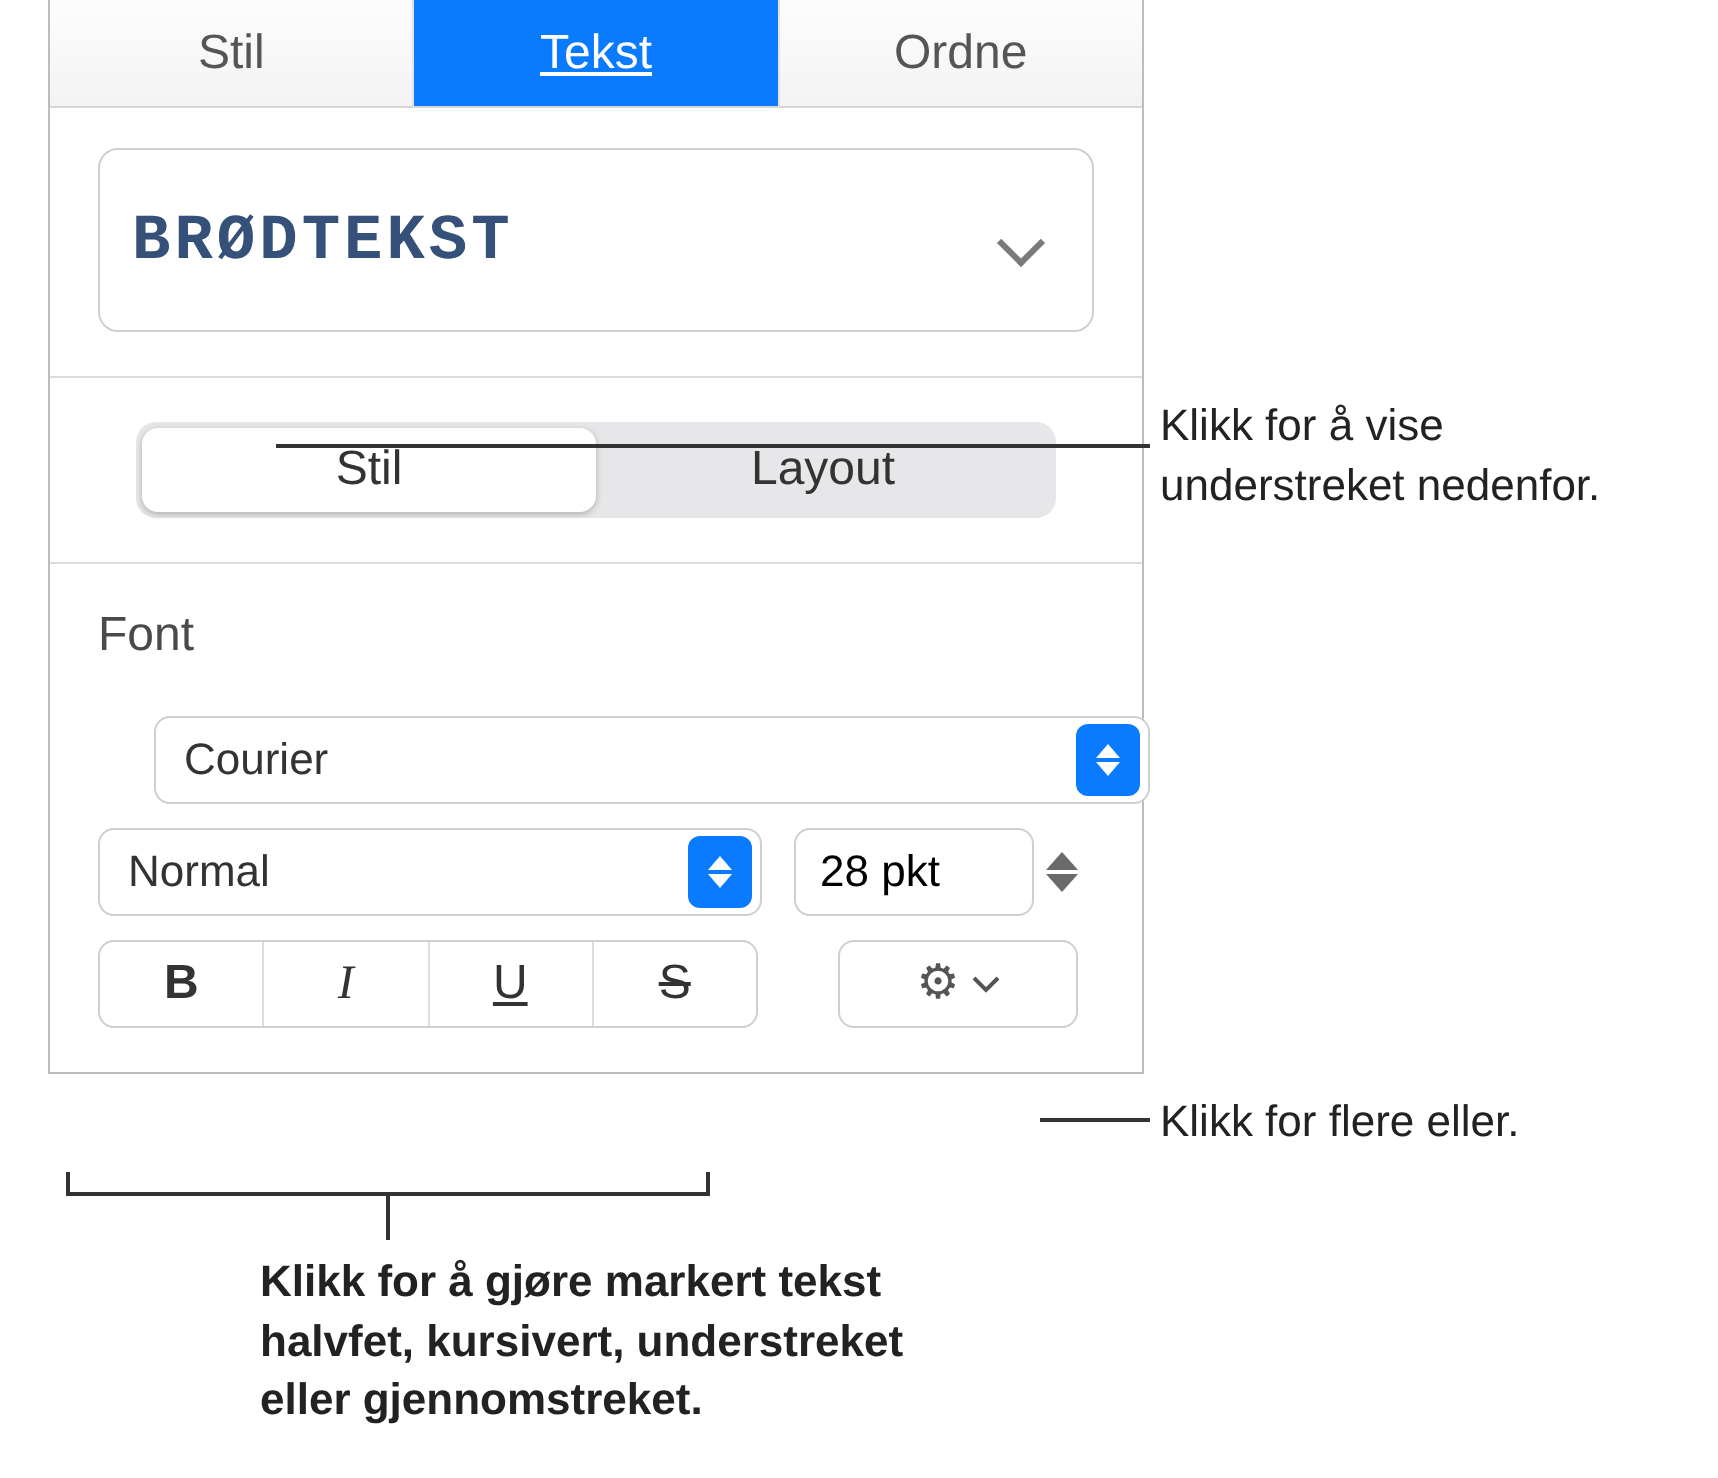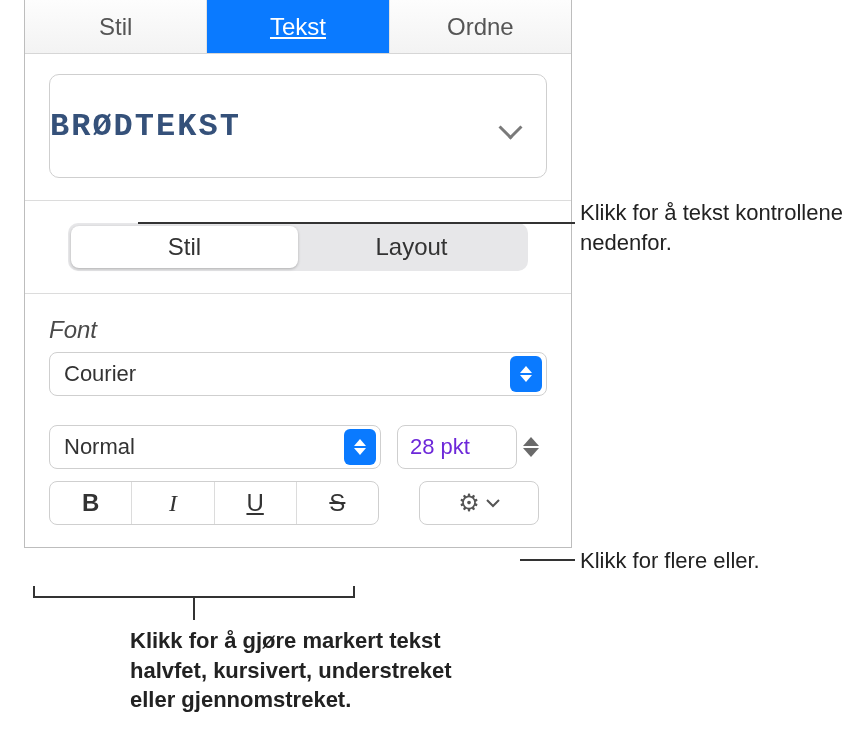--- a/index.html
+++ b/index.html
@@ -39,28 +39,28 @@
   .tab + .tab { border-left: 1px solid #e2e2e2; }
   .tab.active {
     background: #0a7aff;
     color: #fff;
     font-weight: 500;
     text-decoration: underline;
   }
   .body { padding: 20px 24px 22px 24px; }
   .style-popup {
     width: 100%;
-    height: 104px;
+    height: 92px;
     border: 1px solid #cfcfcf;
     border-radius: 10px;
     background: #fff;
     display: flex;
     align-items: center;
     justify-content: space-between;
-    padding: 0 24px 0 0;
+    padding: 0 24px 0 16px;
     cursor: pointer;
   }
   .style-popup .label {
     font-family: "Courier New", Courier, monospace;
     font-weight: 700;
     font-size: 32px;
     letter-spacing: 2px;
     color: #35517a;
   }
   .chev-down {
@@ -95,22 +95,21 @@
     cursor: pointer;
   }
   .seg.active {
     background: #fff;
     box-shadow: 0 1px 3px rgba(0,0,0,.25);
     font-weight: 400;
   }
   .section-label {
     font-size: 24px;
     color: #4a4a4a;
-    margin-bottom: 8px;
-    font-style: italic;
+    margin-bottom: 26px;
   }
   .select {
     height: 44px;
     border: 1px solid #cfcfcf;
     border-radius: 8px;
     background: #fff;
     display: flex;
     align-items: center;
     padding: 0 4px 0 14px;
     font-size: 22px;
@@ -127,31 +126,31 @@
     gap: 2px;
   }
   .stepper-arrows .tri-up, .stepper-arrows .tri-dn {
     width: 0; height: 0;
     border-left: 6px solid transparent;
     border-right: 6px solid transparent;
   }
   .stepper-arrows .tri-up { border-bottom: 7px solid #fff; }
   .stepper-arrows .tri-dn { border-top: 7px solid #fff; }
   .row { display: flex; gap: 16px; align-items: center; }
-  .row2 { margin-top: 29px; }
+  .row2 { margin-top: 12px; }
   .size-box {
     width: 150px; height: 44px;
     display: flex; align-items: center; gap: 6px;
   }
   .size-input {
     flex: 1; height: 44px;
     border: 1px solid #cfcfcf; border-radius: 8px;
     background: #fff;
     display: flex; align-items: center; padding: 0 12px;
-    font-size: 22px; color: #6d28d9;
+    font-size: 22px; color: #000000;
   }
   .size-stepper {
     width: 24px; height: 44px;
     display: flex; flex-direction: column; justify-content: center; gap: 2px;
     cursor: pointer;
   }
   .size-stepper .s-up, .size-stepper .s-dn {
     width: 0; height: 0;
     border-left: 8px solid transparent;
     border-right: 8px solid transparent;
@@ -241,21 +240,21 @@
         </div>
       <div class="seg">
           <span>Layout</span>
         </div>
     </div>
 
     <div class="hr"></div>
 
     <div class="section-label">Font</div>
 
-    <div class="select" style="width:100%;">
+    <div class="select" style="width:100%;margin-left:28px;">
       <span class="val">Courier</span>
       <span class="stepper-arrows">
         <span class="tri-up"></span>
           <span class="tri-dn"></span>
       </span>
     </div>
 
     <div class="row row2">
       <div class="select" style="flex:1;">
         <span class="val">Normal</span>
@@ -295,21 +294,21 @@
         <svg width="14" height="10" viewBox="0 0 14 10">
             <path d="M1 2 L7 8 L13 2" fill="none" stroke="#555" stroke-width="2"></path>
           </svg>
       </div>
     </div>
 
   </div>
 </div>
 
 <div class="leader" style="left:138px; top:222px; width:437px;"></div>
-<div class="callout" style="left:580px; top:198px; width:270px;">Klikk for å tekst kontrollene nedenfor.</div>
+<div class="callout" style="left:580px; top:198px; width:270px;">Klikk for å vise understreket nedenfor.</div>
 
 <div class="leader" style="left:520px; top:559px; width:55px;"></div>
 <div class="callout" style="left:580px; top:546px; width:270px;">Klikk for flere eller.</div>
 
 <div class="bracket" style="left:33px; top:586px; width:322px;">
   <div class="stem"></div>
 </div>
 <div class="callout" style="left:130px; top:626px; width:400px;font-weight:bold;">Klikk for å gjøre markert tekst halvfet, kursivert, understreket eller gjennomstreket.</div>
 
 </body></html>

